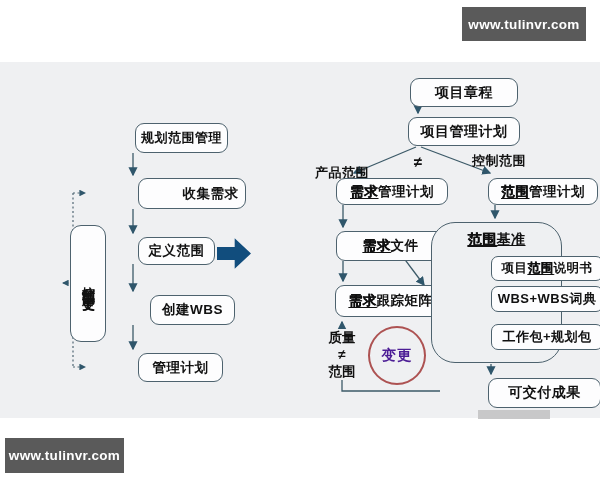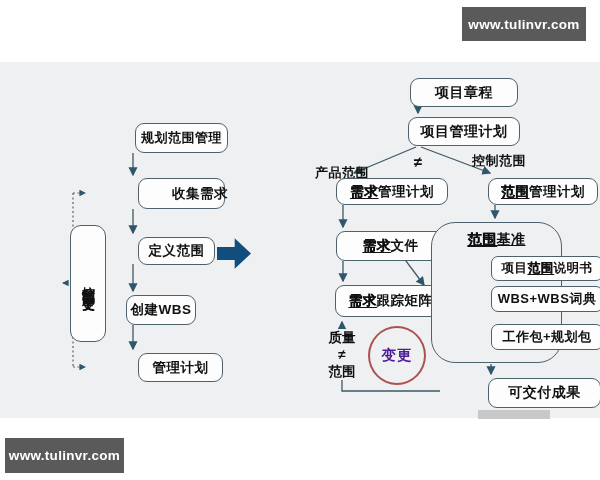--- a/index.html
+++ b/index.html
@@ -106,27 +106,27 @@
 <div class="wm wm-top">
   <span>www.tulinvr.com</span>
 </div>
 <div class="wm wm-bottom">
   <span>www.tulinvr.com</span>
 </div>
 
 <div class="node" style="left:87px;top:123px;width:93px;height:30px;font-size:13px;">
   <span>规划范围管理</span>
 </div>
-<div class="node" style="left:90px;top:178px;width:87px;height:31px;padding-left:37px;">
+<div class="node" style="left:90px;top:178px;width:108px;height:31px;padding-left:37px;">
   <span>收集需求</span>
 </div>
 <div class="node" style="left:90px;top:237px;width:77px;height:28px;">
   <span>定义范围</span>
 </div>
-<div class="node" style="left:78px;top:295px;width:70px;height:30px;text-align:right;">
+<div class="node" style="left:102px;top:295px;width:85px;height:30px;text-align:right;">
   <span>创建WBS</span>
 </div>
 <div class="node" style="left:90px;top:353px;width:85px;height:29px;">
   <span>管理计划</span>
 </div>
 <div class="node vnode" style="left:22px;top:225px;width:36px;height:117px;">
   <span>控制范围（变更）</span>
 </div>
 
 <div class="bigarrow"></div>

